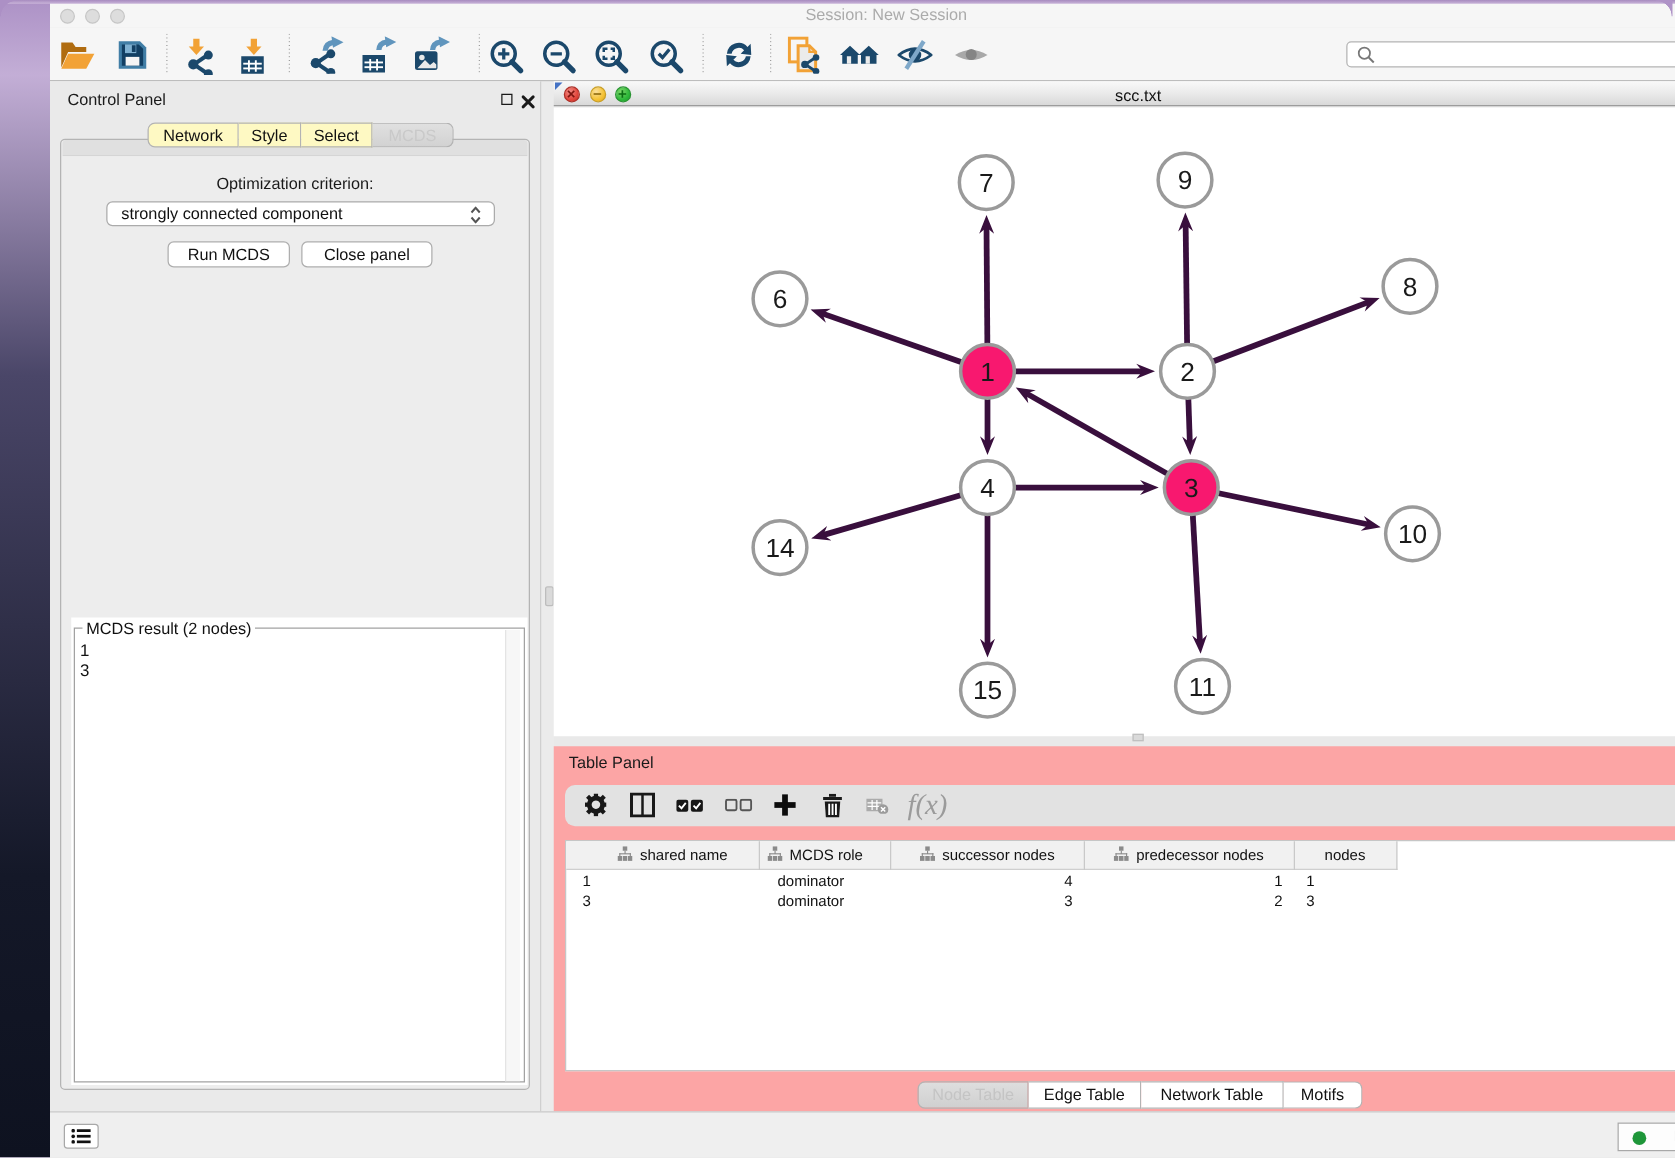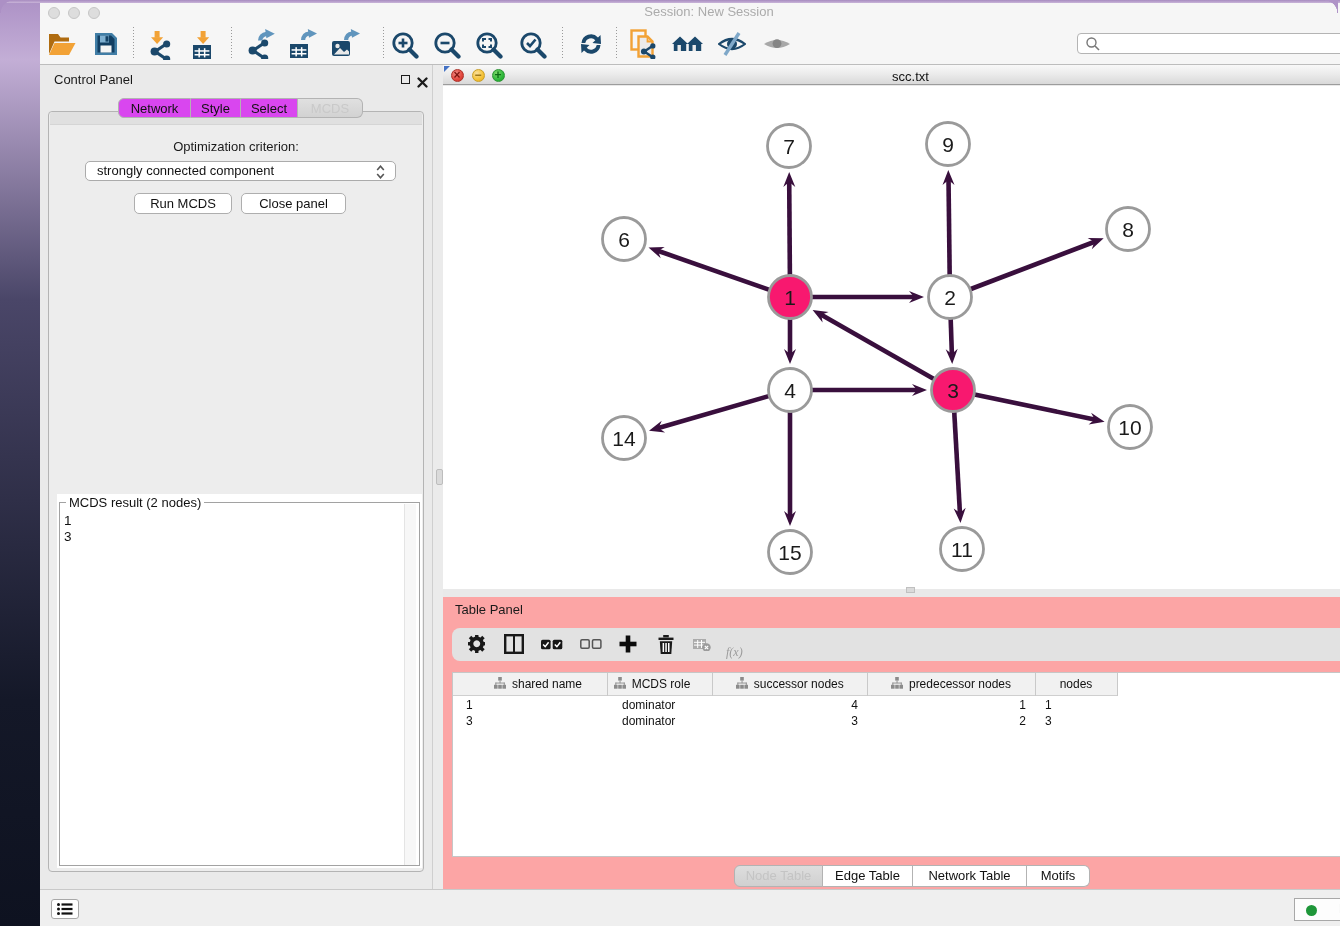--- a/index.html
+++ b/index.html
@@ -23,21 +23,21 @@
   .sep { position:absolute; top:5px; height:33px; width:1px;
          background-image:linear-gradient(#9a9a9a 1px, transparent 1px); background-size:1px 3px; }
   .ticon { position:absolute; top:6px; }
   #search { position:absolute; left:1037px; top:11px; width:290px; height:21px;
             background:#fff; border:1px solid #b4b4b4; border-radius:4px; }
   
   #cpanel { position:absolute; left:0; top:65px; width:393px; height:826px;
             background:#eaeaea; border-right:1px solid #cfcfcf; }
   .ptitle { font-size:13px; color:#1a1a1a; }
   .dockbtn { position:absolute; width:9px; height:9px; border:1.5px solid #1a1a1a; }
-  .tab { position:absolute; z-index:2; height:20px; background:#d946ef; border:1px solid #b3b3b3;
+  .tab { position:absolute; z-index:2; height:20px; background:#fef9c3; border:1px solid #b3b3b3;
          border-left:none; font-size:13px; color:#111; text-align:center; line-height:19px; }
   #tabpane { position:absolute; left:8px; top:46px; width:376px; height:761px;
              border:1px solid #b4b4b4; border-radius:4px; background:#ededed; }
   #mcdsinner { position:absolute; left:1px; top:0; width:372px; height:13px;
                background:#e0e0e0; border-bottom:1px solid #d5d5d5; border-radius:3px 3px 0 0; }
   #optlabel { position:absolute; left:0; top:27px; width:100%; text-align:center;
               font-size:13px; color:#1a1a1a; }
   #combo { position:absolute; left:36px; top:49px; width:311px; height:20px; background:#fff;
            border:1px solid #ababab; border-radius:5px; font-size:13px; color:#111;
            line-height:18px; padding-left:11px; }
@@ -382,21 +382,21 @@
         </svg>
       <svg style="position:absolute;left:241px;top:9px" width="18" height="14" viewBox="0 0 18 14">
           <rect x="0" y="2" width="13" height="10" fill="#ababab"></rect>
           <rect x="1" y="4.8" width="11" height="1" fill="#fff"></rect>
           <rect x="1" y="7.6" width="11" height="1" fill="#fff"></rect>
           <rect x="4.2" y="3" width="1" height="8" fill="#fff"></rect>
           <rect x="8" y="3" width="1" height="8" fill="#fff"></rect>
           <circle cx="13.5" cy="10.5" r="4.2" fill="#9b9b9b"></circle>
           <path d="M11.8 8.8 L15.2 12.2 M15.2 8.8 L11.8 12.2" stroke="#fff" stroke-width="1.2"></path>
         </svg>
-        <div style="position:absolute;left:274px;top:17px;font-family:'Liberation Serif',serif;font-style:italic;font-size:12px;color:#9b9b9b">f(x)</div>
+        <div style="position:absolute;left:274px;top:3px;font-family:'Liberation Serif',serif;font-style:italic;font-size:23px;color:#9b9b9b">f(x)</div>
     </div>
     <div id="ttable">
       <div id="thead">
         <div class="th" style="left:16px;width:139px"><svg width="12" height="12" viewBox="0 0 12 12" style="vertical-align:-1px;margin-right:6px">
               <g fill="#8b8b8b">
                 <rect x="4.2" y="0" width="3.6" height="3.6"></rect>
                 <rect x="0" y="7.8" width="3.6" height="3.9"></rect>
                 <rect x="4.2" y="7.8" width="3.6" height="3.9"></rect>
                 <rect x="8.4" y="7.8" width="3.6" height="3.9"></rect>
                 <rect x="5.6" y="3.6" width="0.9" height="2.6"></rect>

